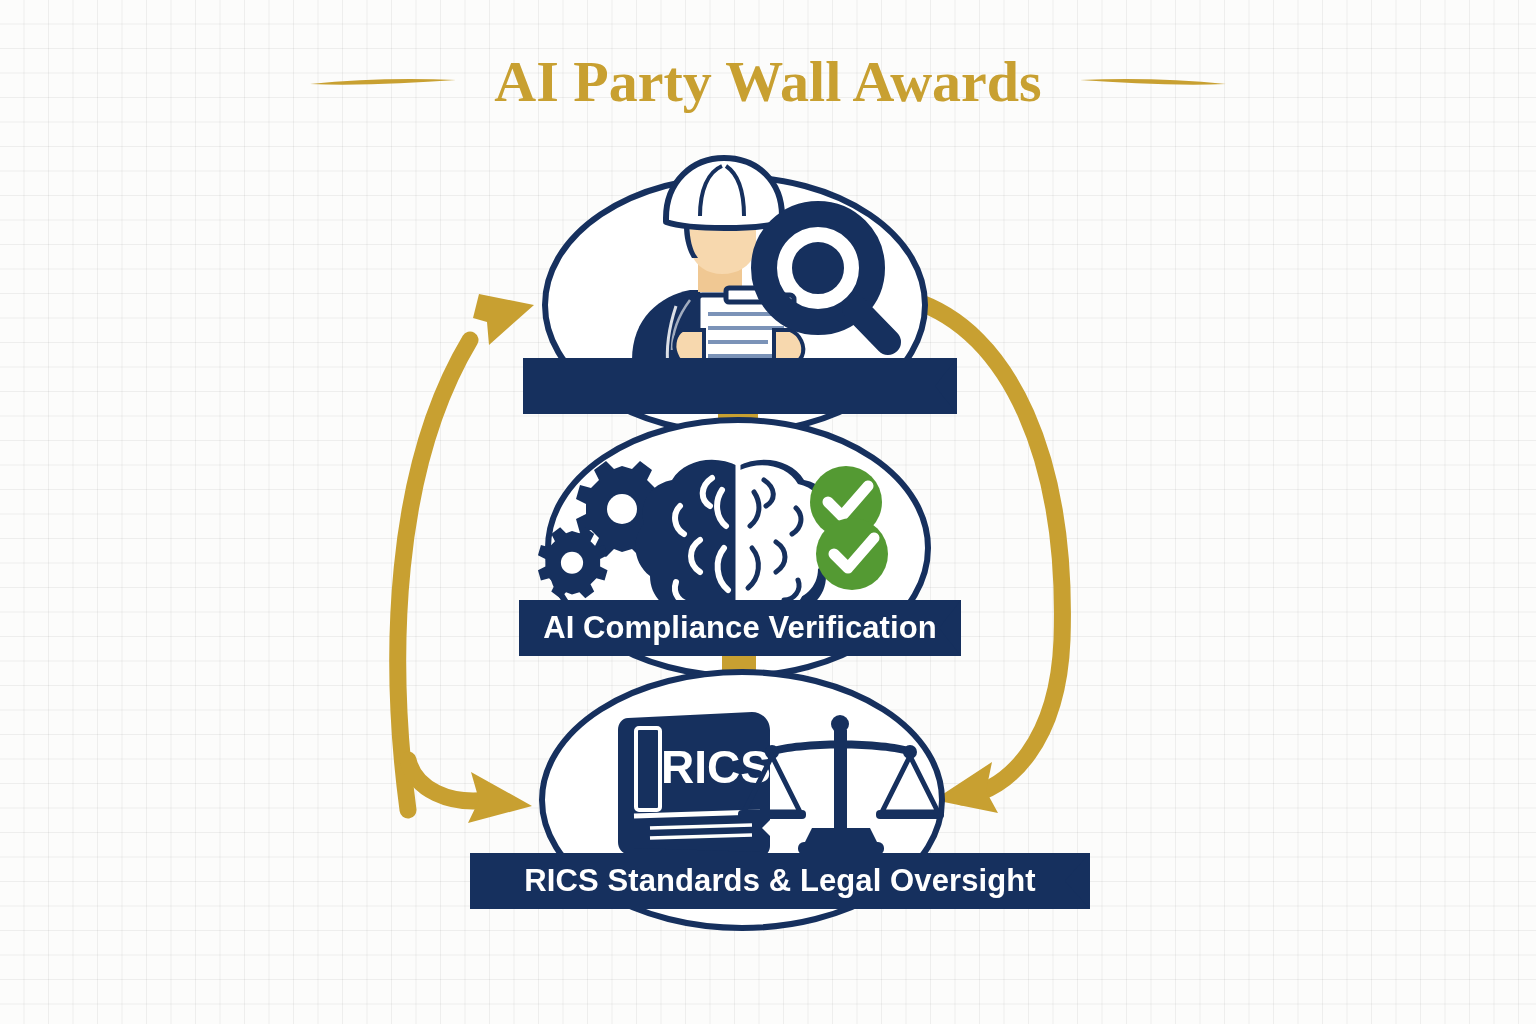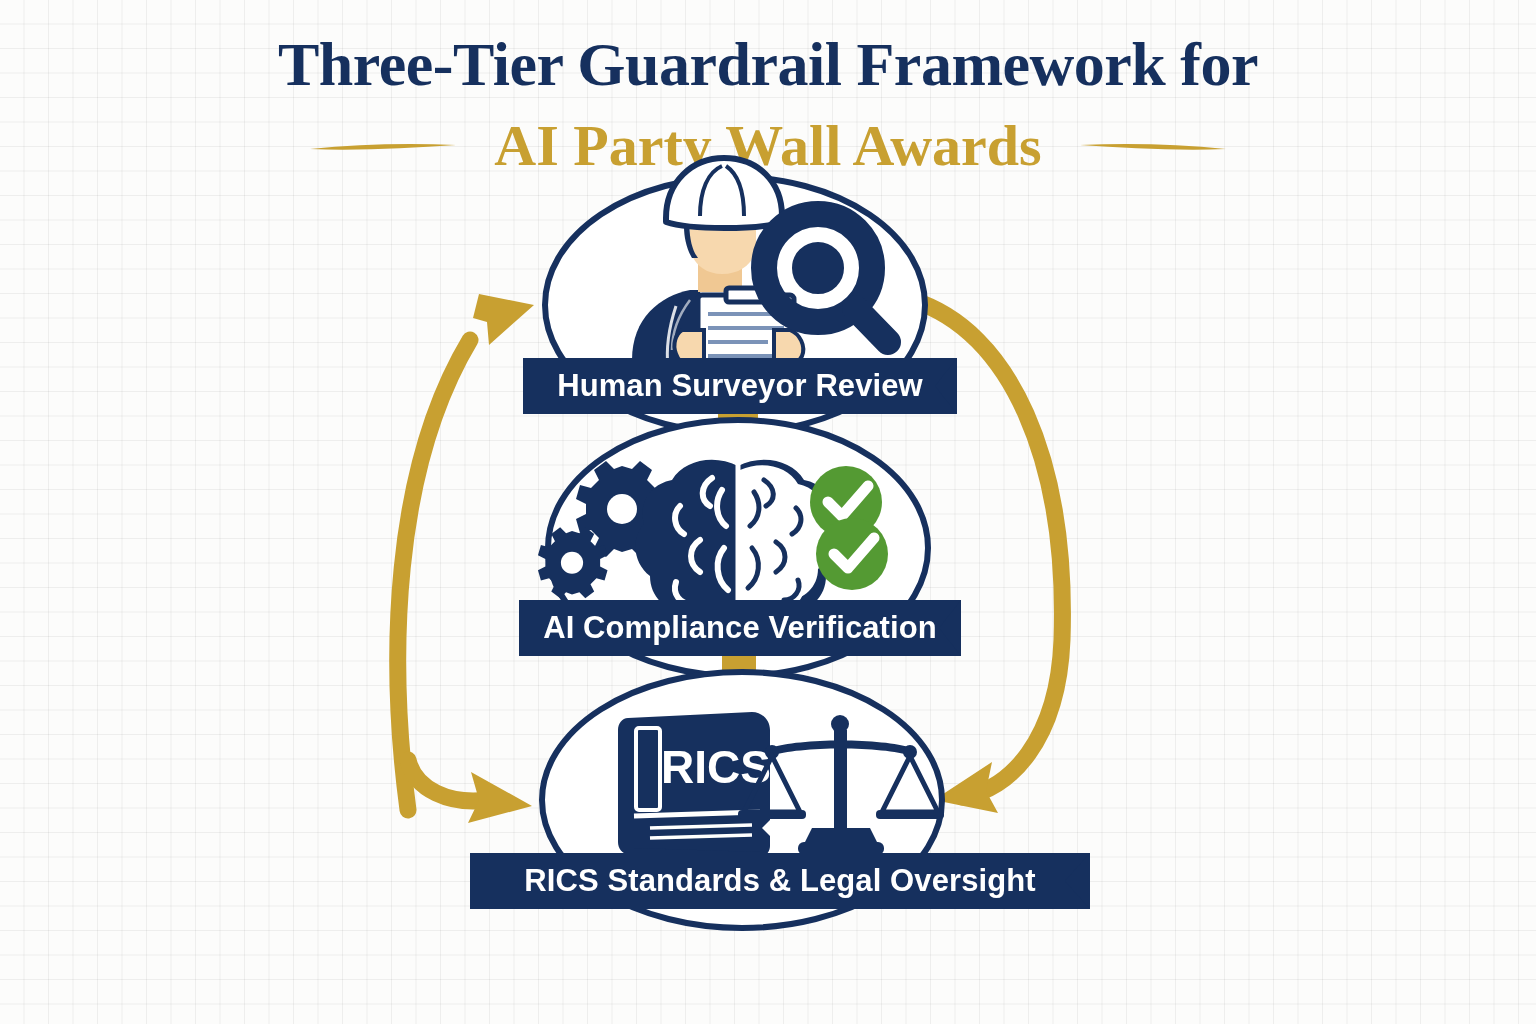--- a/index.html
+++ b/index.html
@@ -105,21 +105,20 @@
   #banner-1 { left: 523px; top: 358px; width: 434px; }
   #banner-2 { left: 519px; top: 600px; width: 442px; }
   #banner-3 { left: 470px; top: 853px; width: 620px; }
 </style>
 </head>
 <body>
 
 <div id="canvas">
 
   <div id="title-block">
-    <div id="title-main">Three-Tier Guardrail Framework for</div>
     <div id="subtitle-row">
       <svg class="flourish" width="150" height="14" viewBox="0 0 150 14">
         <path d="M2 9 C 50 4, 100 3, 148 5 C 100 8, 50 11, 2 9 Z" fill="#c8a031"></path>
       </svg>
       <div id="title-sub">AI Party Wall Awards</div>
       <svg class="flourish" width="150" height="14" viewBox="0 0 150 14">
         <path d="M148 9 C 100 4, 50 3, 2 5 C 50 8, 100 11, 148 9 Z" fill="#c8a031"></path>
       </svg>
     </div>
   </div>
@@ -311,21 +310,20 @@
       <path d="M812 828 L 870 828 L 878 844 L 804 844 Z" fill="#16305e"></path>
       <rect x="798" y="842" width="86" height="13" rx="6" fill="#16305e"></rect>
     </g>
   </svg>
 
   <div class="banner" id="banner-1">
     <svg class="banner-shape" viewBox="0 0 434 56" preserveAspectRatio="none">
       <polygon points="0,0 434,0 434,56 0,56 22,28" fill="#16305e"></polygon>
       <polygon points="0,0 434,0 412,28 434,56 0,56" fill="#16305e"></polygon>
     </svg>
-    <span class="banner-label">Human Surveyor Review</span>
   </div>
 
   <div class="banner" id="banner-2">
     <svg class="banner-shape" viewBox="0 0 442 56" preserveAspectRatio="none">
       <polygon points="0,0 442,0 442,56 0,56 22,28" fill="#16305e"></polygon>
       <polygon points="0,0 442,0 420,28 442,56 0,56" fill="#16305e"></polygon>
     </svg>
     <span class="banner-label">AI Compliance Verification</span>
   </div>
 

